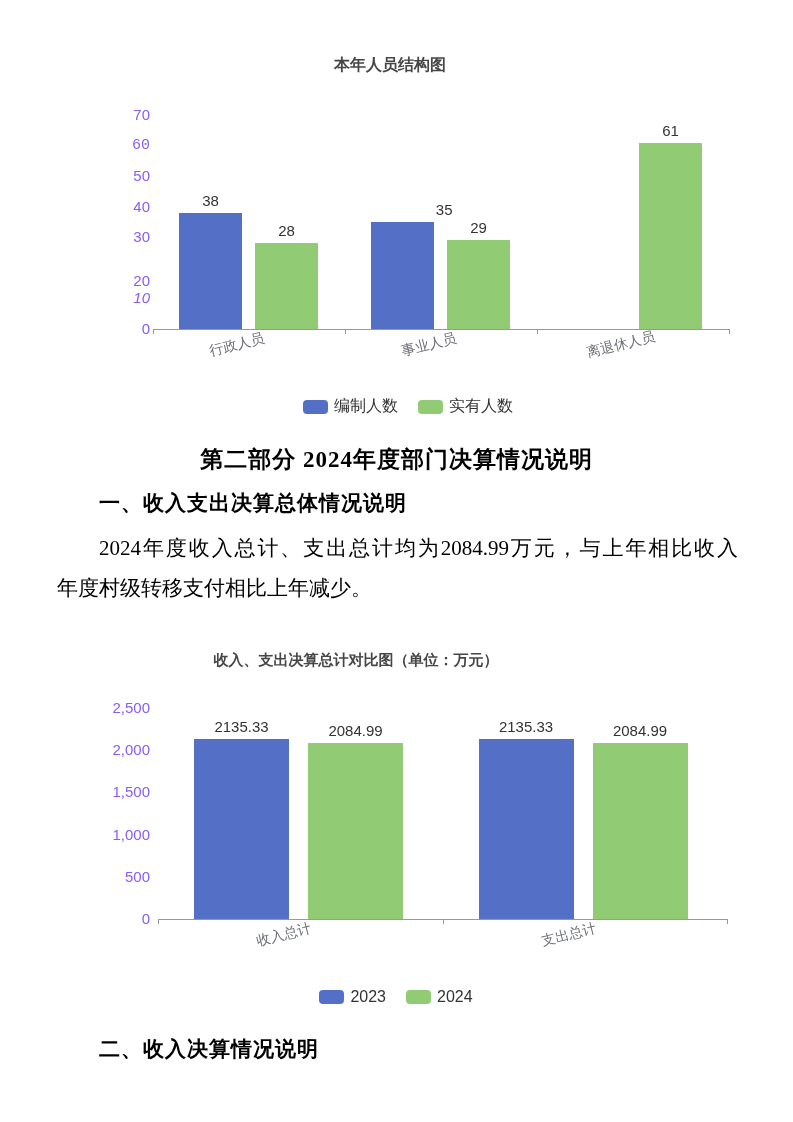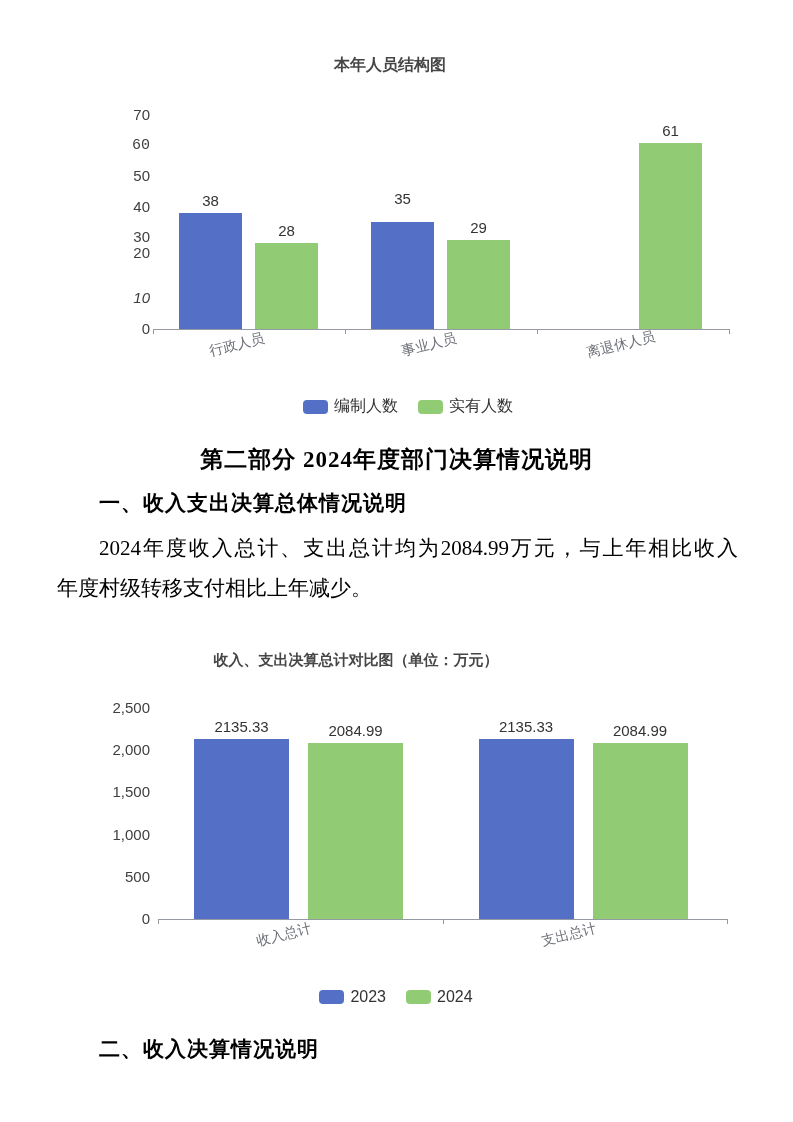--- a/index.html
+++ b/index.html
@@ -20,53 +20,53 @@
   .doc-par{
     position:absolute;left:57px;top:528px;width:681px;
     font-family:"Liberation Serif",serif;font-size:21px;color:#000;
   }
   .doc-line{height:40px;line-height:40px;text-align:justify;text-align-last:justify;white-space:normal;}
   .doc-line.first{text-indent:2em;}
   .doc-line.last{text-align-last:left;}
   
   .chart-layer{position:absolute;left:0;top:0;width:793px;height:1122px;pointer-events:none;}
   .c-title{position:absolute;text-align:center;font-weight:bold;color:#464646;}
-  .c-ylabel{position:absolute;text-align:right;font-size:15px;color:#404040;}
+  .c-ylabel{position:absolute;text-align:right;font-size:15px;color:#8b5cf6;}
   .c-axis{position:absolute;height:1px;background:#9599A2;}
   .c-tick{position:absolute;width:1px;height:5px;background:#9599A2;}
   .c-bar{position:absolute;}
   .c-vlabel{position:absolute;text-align:center;font-size:15px;color:#333333;}
   .c-clabel{position:absolute;text-align:center;font-size:14px;color:#6E7079;transform:rotate(-14deg);}
   .c-legend{position:absolute;display:flex;justify-content:center;align-items:center;gap:20px;}
   .c-legend-item{display:flex;align-items:center;gap:6px;}
   .c-pill{width:25px;height:14px;border-radius:4px;}
   .c-ltext{font-size:16px;color:#333333;}
 </style>
 </head>
 <body>
 
 <div class="chart-layer" id="chart1">
     <div class="c-title" style="left: 90px; top: 55px; width: 600px; font-size: 16px;">本年人员结构图</div>
     <div class="c-ylabel" style="left: 80px; width: 70px; top: 320px;">0</div>
     <div class="c-ylabel" style="left: 80px; width: 70px; top: 289.429px; font-style: italic;">10</div>
-    <div class="c-ylabel" style="left: 80px; width: 70px; top: 244px;">20</div>
+    <div class="c-ylabel" style="left: 80px; width: 70px; top: 272px;">20</div>
     <div class="c-ylabel" style="left: 80px; width: 70px; top: 228.286px;">30</div>
     <div class="c-ylabel" style="left: 80px; width: 70px; top: 197.714px;">40</div>
     <div class="c-ylabel" style="left: 80px; width: 70px; top: 167.143px;">50</div>
     <div class="c-ylabel" style="left: 80px; width: 70px; top: 136.571px; font-family: Liberation Mono, monospace;">60</div>
     <div class="c-ylabel" style="left: 80px; width: 70px; top: 106px;">70</div>
     <div class="c-axis" style="left: 153px; top: 329px; width: 576px;"></div>
     <div class="c-tick" style="left: 153px; top: 329px;"></div>
     <div class="c-tick" style="left: 345px; top: 329px;"></div>
     <div class="c-tick" style="left: 537px; top: 329px;"></div>
     <div class="c-tick" style="left: 729px; top: 329px;"></div>
     <div class="c-bar" style="left: 179px; top: 212.829px; width: 63px; height: 116.171px; background: rgb(84, 112, 198);"></div>
     <div class="c-vlabel" style="left: 160.5px; top: 191.829px; width: 100px;">38</div>
     <div class="c-bar" style="left: 371px; top: 222px; width: 63px; height: 107px; background: rgb(84, 112, 198);"></div>
-    <div class="c-vlabel" style="left: 352.5px; top: 190px; width: 100px;">35</div>
+    <div class="c-vlabel" style="left: 352.5px; top: 201px; width: 100px; text-align: right;">35</div>
     <div class="c-bar" style="left: 255px; top: 243.4px; width: 63px; height: 85.6px; background: rgb(145, 204, 117);"></div>
     <div class="c-vlabel" style="left: 236.5px; top: 222.4px; width: 100px;">28</div>
     <div class="c-bar" style="left: 447px; top: 240.343px; width: 63px; height: 88.6571px; background: rgb(145, 204, 117);"></div>
     <div class="c-vlabel" style="left: 428.5px; top: 219.343px; width: 100px;">29</div>
     <div class="c-bar" style="left: 639px; top: 142.514px; width: 63px; height: 186.486px; background: rgb(145, 204, 117);"></div>
     <div class="c-vlabel" style="left: 620.5px; top: 121.514px; width: 100px;">61</div>
     <div class="c-clabel" style="left: 162px; top: 336px; width: 150px;">行政人员</div>
     <div class="c-clabel" style="left: 354px; top: 336px; width: 150px;">事业人员</div>
     <div class="c-clabel" style="left: 546px; top: 336px; width: 150px;">离退休人员</div>
     <div class="c-legend" style="left: 208px; top: 396px; width: 400px;">

